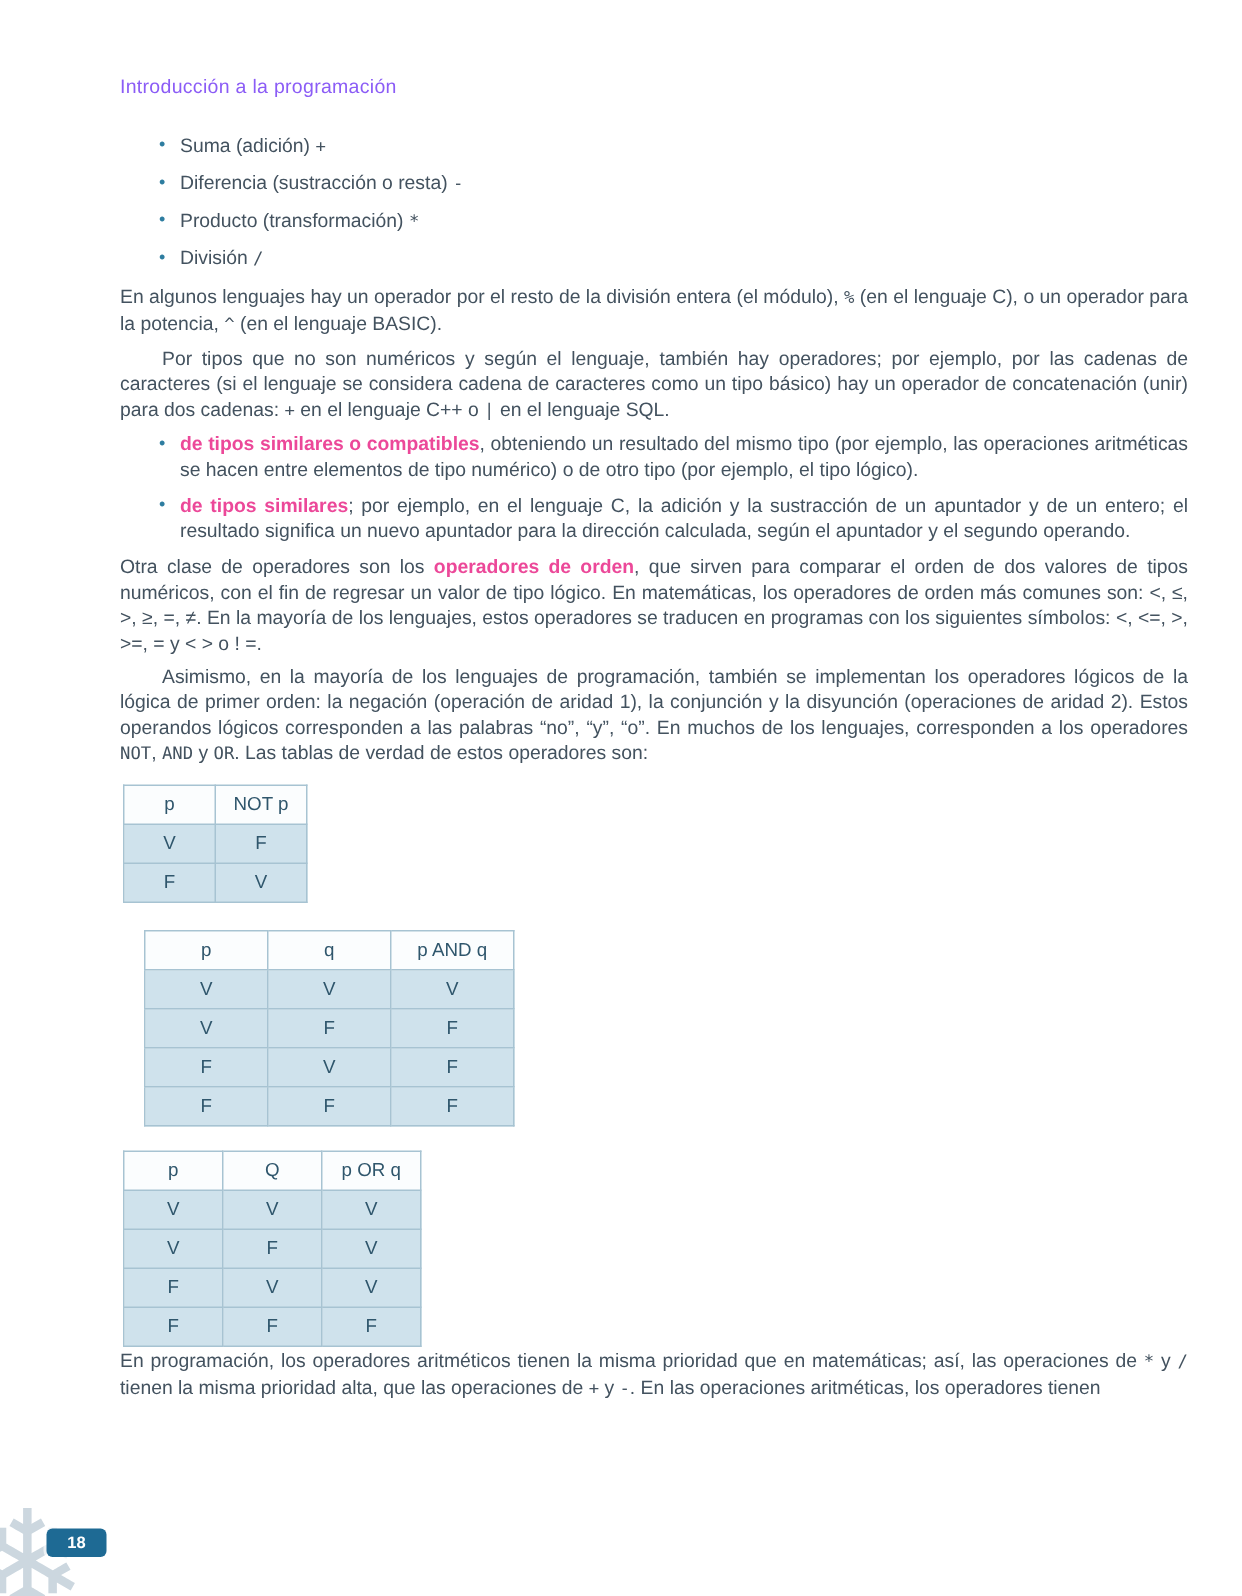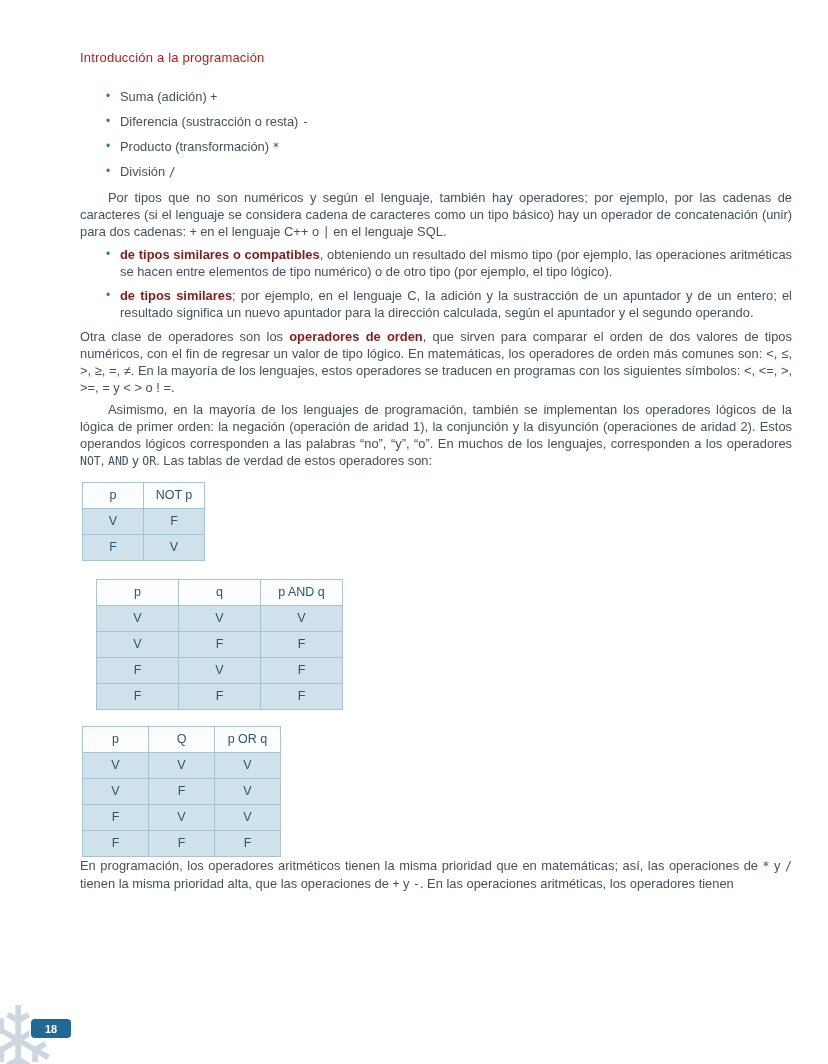--- a/index.html
+++ b/index.html
@@ -7,35 +7,35 @@
   body {
     background:#ffffff;
     font-family:"Liberation Sans", sans-serif;
     color:#43525f;
     position:relative;
     overflow:hidden;
   }
   .page { position:absolute; inset:0; }
   .running-header {
     position:absolute; left:80px; top:50px;
-    font-size:13px; color:#b91c1c; letter-spacing:.2px;
+    font-size:13px; color:#8b5cf6; letter-spacing:.2px;
   }
   .content {
     position:absolute; left:80px; top:86px; width:712px;
     font-size:12.9px; line-height:17px; text-align:justify;
   }
   ul.blist { list-style:none; margin:2px 0 8px 0; text-align:left; }
   ul.blist li { position:relative; padding-left:40px; margin-bottom:7px; }
   ul.blist2 { list-style:none; margin:2px 0 2px 0; }
   ul.blist2 li { position:relative; padding-left:40px; margin-bottom:7px; text-align:justify; }
   .dot { position:absolute; left:26px; top:0; color:#2e7da0; font-size:12px; }
   p.para { margin:0 0 5px 0; }
   p.indent { text-indent:28px; }
   .mono { font-family:"DejaVu Sans Mono", monospace; font-size:11.5px; }
-  .bt { color:#7f1d1d; font-weight:bold; }
+  .bt { color:#ec4899; font-weight:bold; }
 
   table.t {
     border-collapse:collapse;
     border:1.5px solid #5f8298;
     color:#2f566c;
     text-align:center;
   }
   table.t th, table.t td {
     border:1px solid #a7c3d2;
     font-weight:normal;
@@ -75,20 +75,21 @@
 
   <div class="content">
 
     <ul class="blist">
       <li><span class="dot">•</span><span>Suma (adición) </span><span class="mono">+</span></li>
       <li><span class="dot">•</span><span>Diferencia (sustracción o resta) </span><span class="mono">-</span></li>
       <li><span class="dot">•</span><span>Producto (transformación) </span><span class="mono">*</span></li>
       <li><span class="dot">•</span><span>División </span><span class="mono">/</span></li>
     </ul>
 
+    <p class="para"><span>En algunos lenguajes hay un operador por el resto de la división entera (el módulo), </span><span class="mono">%</span><span> (en el lenguaje C), o un operador para la potencia, </span><span class="mono">^</span><span> (en el lenguaje BASIC).</span></p>
 
     <p class="para indent"><span>Por tipos que no son numéricos y según el lenguaje, también hay operadores; por ejemplo, por las cadenas de caracteres (si el lenguaje se considera cadena de caracteres como un tipo básico) hay un operador de concatenación (unir) para dos cadenas: </span><span class="mono">+</span><span> en el lenguaje C++ o </span><span class="mono">|</span><span> en el lenguaje SQL.</span></p>
 
 
     <ul class="blist2">
       <li><span class="dot">•</span><span class="bt">de tipos similares o compatibles</span><span>, obteniendo un resultado del mismo tipo (por ejemplo, las operaciones aritméticas se hacen entre elementos de tipo numérico) o de otro tipo (por ejemplo, el tipo lógico).</span></li>
       <li><span class="dot">•</span><span class="bt">de tipos similares</span><span>; por ejemplo, en el lenguaje C, la adición y la sustracción de un apuntador y de un entero; el resultado significa un nuevo apuntador para la dirección calculada, según el apuntador y el segundo operando.</span></li>
     </ul>
 
     <p class="para"><span>Otra clase de operadores son los </span><span class="bt">operadores de orden</span><span>, que sirven para comparar el orden de dos valores de tipos numéricos, con el fin de regresar un valor de tipo lógico. En matemáticas, los operadores de orden más comunes son: &lt;, ≤, &gt;, ≥, =, ≠. En la mayoría de los lenguajes, estos operadores se traducen en programas con los siguientes símbolos: </span><span>&lt;, &lt;=, &gt;, &gt;=, = y &lt; &gt; o ! =.</span></p>

